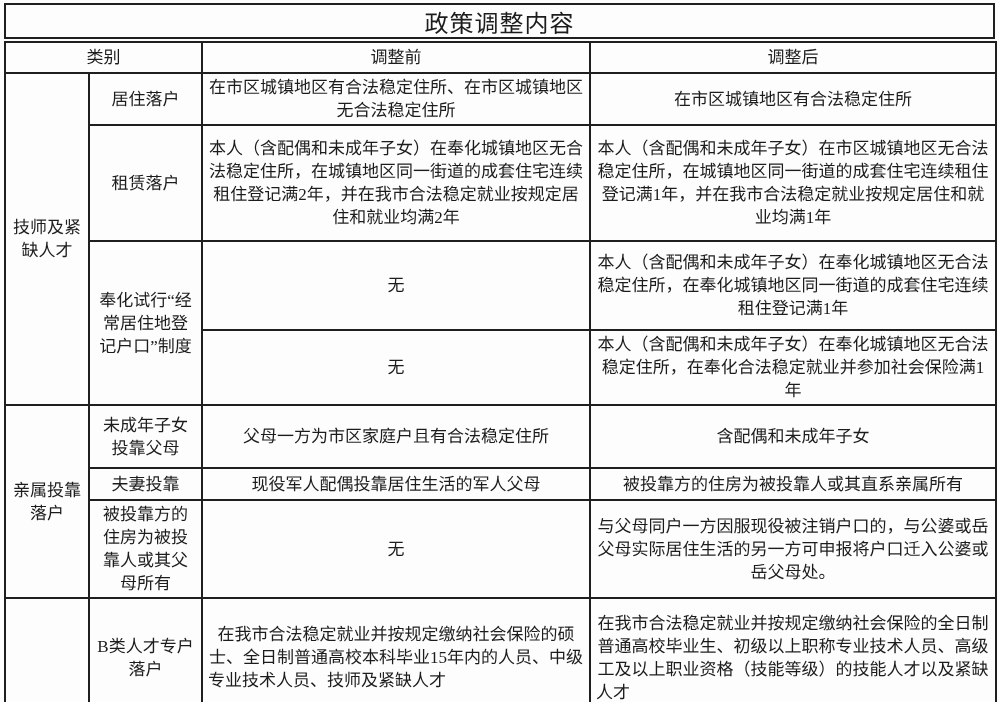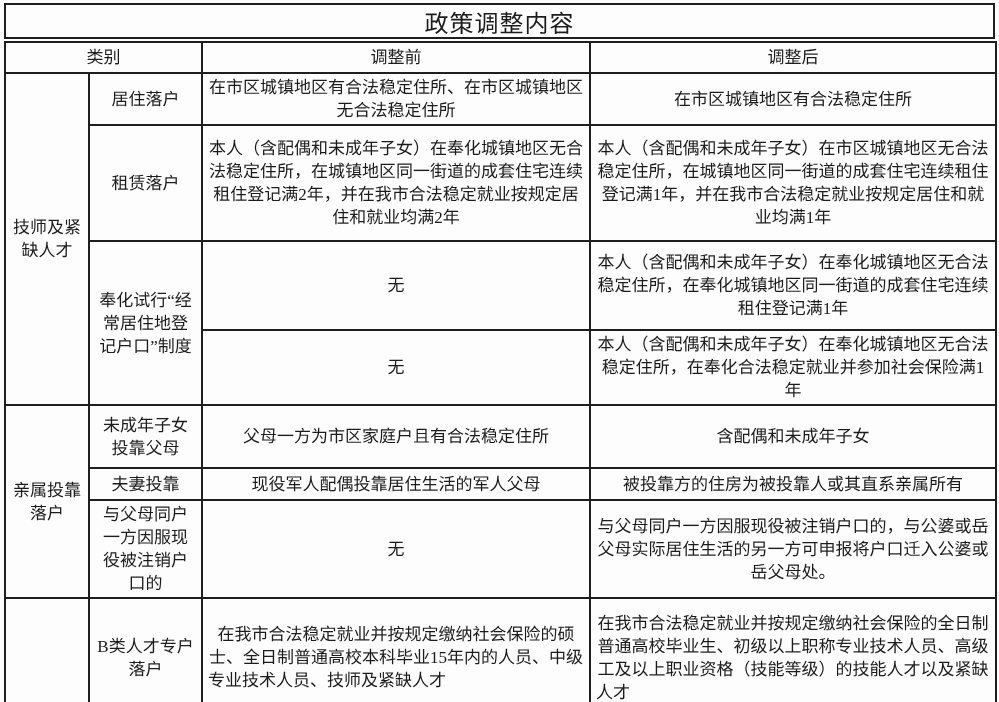--- a/index.html
+++ b/index.html
@@ -113,21 +113,21 @@
         <td>未成年子女投靠父母</td>
         <td>父母一方为市区家庭户且有合法稳定住所</td>
         <td>含配偶和未成年子女</td>
       </tr>
       <tr class="r5">
         <td>夫妻投靠</td>
         <td>现役军人配偶投靠居住生活的军人父母</td>
         <td>被投靠方的住房为被投靠人或其直系亲属所有</td>
       </tr>
       <tr class="r6">
-        <td>与父母同户一方因服现役被注销户口的</td>
+        <td>被投靠方的住房为被投靠人或其父母所有</td>
         <td>无</td>
         <td>与父母同户一方因服现役被注销户口的，与公婆或岳父母实际居住生活的另一方可申报将户口迁入公婆或岳父母处。</td>
       </tr>
       <tr class="r7 last-row">
         <td></td>
         <td>B类人才专户落户</td>
         <td class="cell-left">在我市合法稳定就业并按规定缴纳社会保险的硕士、全日制普通高校本科毕业15年内的人员、中级专业技术人员、技师及紧缺人才</td>
         <td class="cell-left">在我市合法稳定就业并按规定缴纳社会保险的全日制普通高校毕业生、初级以上职称专业技术人员、高级工及以上职业资格（技能等级）的技能人才以及紧缺人才</td>
       </tr>
     </tbody>

